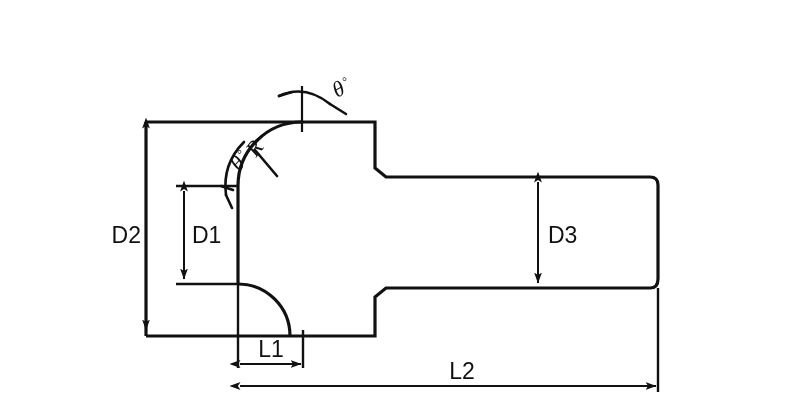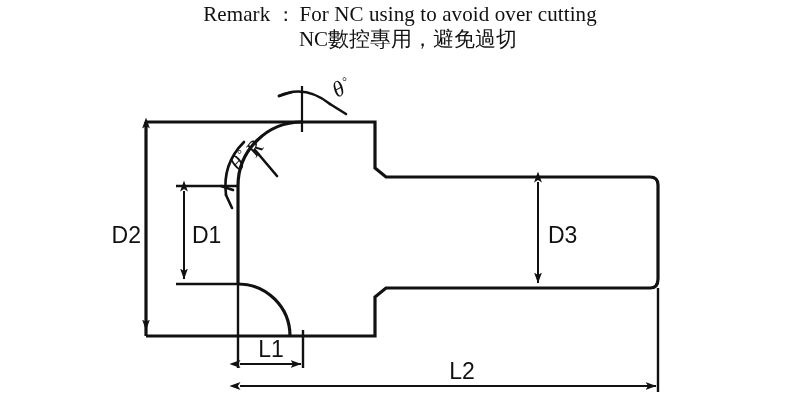--- a/index.html
+++ b/index.html
@@ -97,22 +97,20 @@
     font-size: 12px;
     fill: #111111;
   }
 </style>
 </head>
 <body>
 
 <div id="stage">
 
   <div class="remark-block">
-    <div class="remark-line1"><span class="remark-label">Remark</span><span class="remark-colon">：</span><span>For NC using to avoid over cutting</span></div>
-    <div class="remark-line2">NC數控專用，避免過切</div>
   </div>
 
   <svg id="drawing" viewBox="0 0 800 400">
 
     <defs>
       <marker id="arrEnd" markerWidth="11" markerHeight="9" refX="10.5" refY="4.5" orient="auto" markerUnits="userSpaceOnUse">
         <path d="M0,0.6 L11,4.5 L0,8.4 L2.6,4.5 Z" fill="#111111"></path>
       </marker>
       <marker id="arrStart" markerWidth="11" markerHeight="9" refX="0.5" refY="4.5" orient="auto-start-reverse" markerUnits="userSpaceOnUse">
         <path d="M0,0.6 L11,4.5 L0,8.4 L2.6,4.5 Z" fill="#111111"></path>

